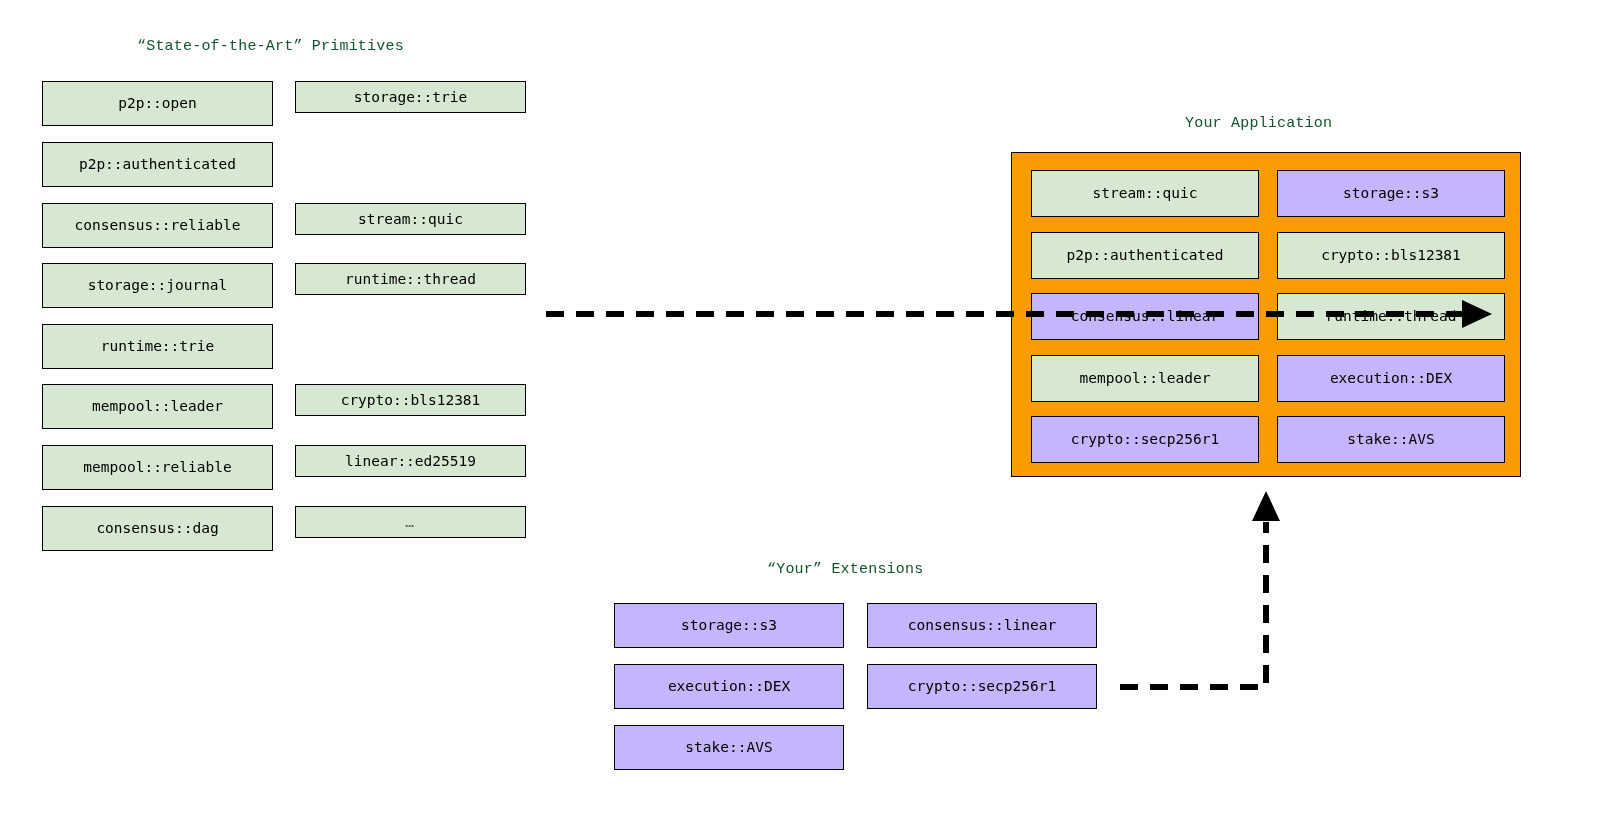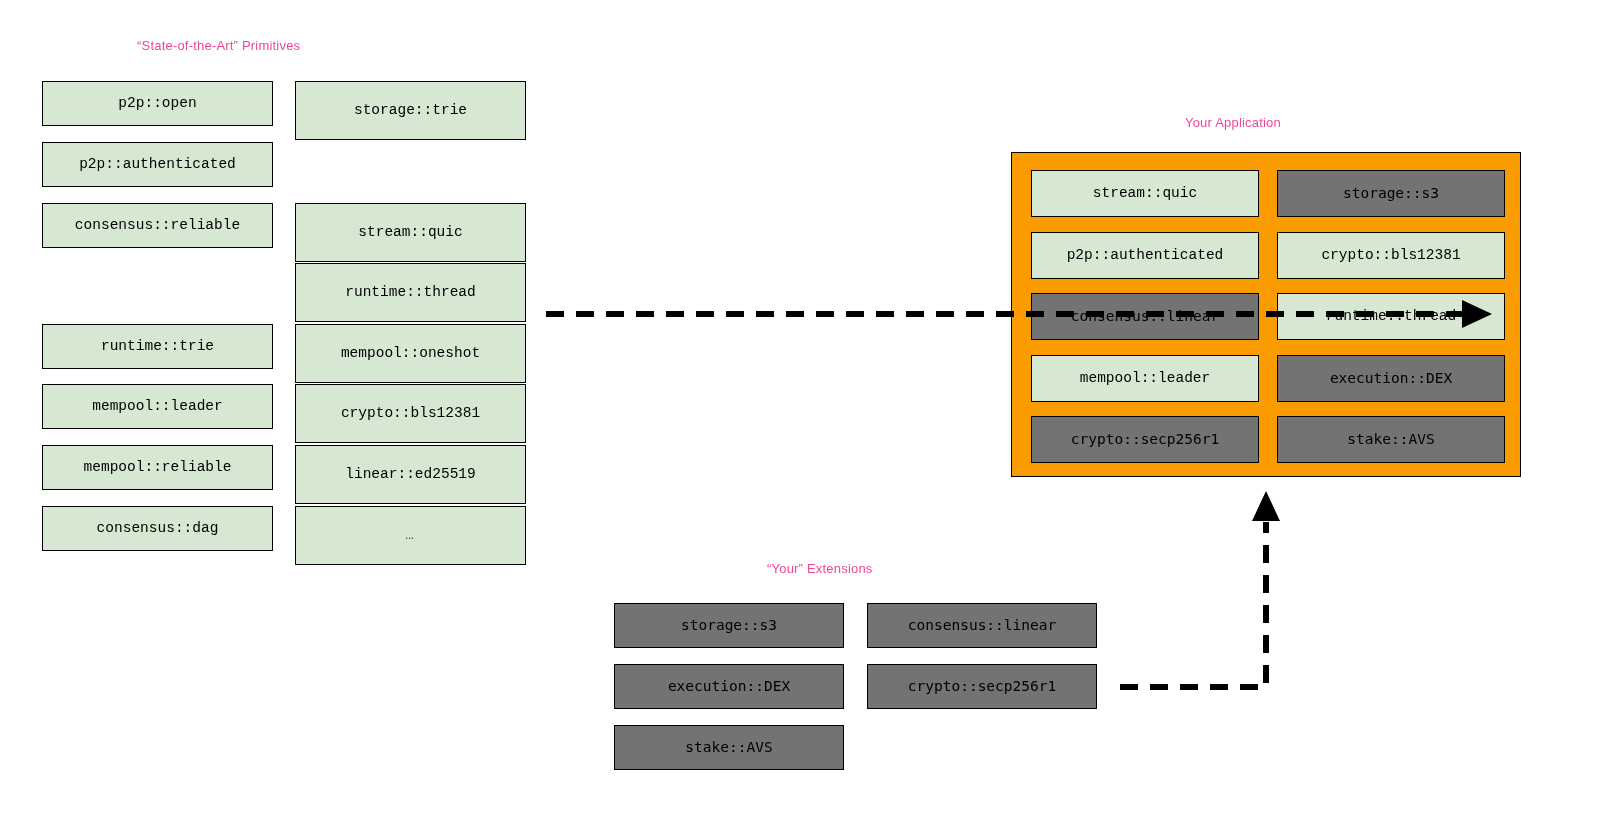--- a/index.html
+++ b/index.html
@@ -17,51 +17,51 @@
   }
 
   .canvas {
     position: absolute;
     inset: 0;
   }
 
   
   .section-title {
     position: absolute;
-    font-size: 13px;
+    font-size: 15px;
     letter-spacing: 0.2px;
-    color: #ec4899;
+    color: #14532d;
     white-space: nowrap;
-    font-family: Liberation Sans, sans-serif;
+    font-family: Liberation Mono, monospace;
   }
   #title-primitives { left: 137px; top: 38px; }
   #title-application { left: 1185px; top: 115px; text-align: center; }
   #title-extensions { left: 767px; top: 561px; }
 
   
   .box {
     position: absolute;
     box-sizing: border-box;
     border: 1.6px solid #000000;
     display: flex;
     align-items: center;
     justify-content: center;
     font-size: 14.5px;
     line-height: 1;
     letter-spacing: 0px;
     white-space: nowrap;
     font-family: "DejaVu Sans Mono", "Liberation Mono", monospace;
   }
-  .box.green { background: #d7e8d2; font-family: Liberation Mono, monospace; }
-  .box.pink  { background: #737373; }
+  .box.green { background: #d7e8d2; }
+  .box.pink  { background: #c4b5fd; }
   .box.ellipsis { color: #5a5a5a; letter-spacing: 2px; }
 
   
   .prim-col-a { left: 42px;  width: 231px; height: 45px; }
-  .prim-col-b { left: 295px; width: 231px; height: 59px; }
+  .prim-col-b { left: 295px; width: 231px; height: 32px; }
 
   
   #app-container {
     position: absolute;
     left: 1011px;
     top: 152px;
     width: 510px;
     height: 325px;
     box-sizing: border-box;
     background: #fa9b00;
@@ -94,29 +94,29 @@
 
   <div class="section-title" id="title-primitives">“State-of-the-Art” Primitives</div>
 
   <div class="section-title" id="title-application">Your Application</div>
 
   <div class="section-title" id="title-extensions">“Your” Extensions</div>
 
   <div class="box green prim-col-a" style="top:81px">p2p::open</div>
   <div class="box green prim-col-a" style="top:142px">p2p::authenticated</div>
   <div class="box green prim-col-a" style="top:203px">consensus::reliable</div>
+  <div class="box green prim-col-a" style="top:263px">storage::journal</div>
   <div class="box green prim-col-a" style="top:324px">runtime::trie</div>
   <div class="box green prim-col-a" style="top:384px">mempool::leader</div>
   <div class="box green prim-col-a" style="top:445px">mempool::reliable</div>
   <div class="box green prim-col-a" style="top:506px">consensus::dag</div>
 
   <div class="box green prim-col-b" style="top:81px">storage::trie</div>
   <div class="box green prim-col-b" style="top:203px">stream::quic</div>
   <div class="box green prim-col-b" style="top:263px">runtime::thread</div>
-  <div class="box green prim-col-b" style="top:324px">mempool::oneshot</div>
   <div class="box green prim-col-b" style="top:384px">crypto::bls12381</div>
   <div class="box green prim-col-b" style="top:445px">linear::ed25519</div>
   <div class="box green prim-col-b ellipsis" style="top:506px">…</div>
 
   <div id="app-container"></div>
 
   <div class="box green app-box app-col-a" style="top:170px">stream::quic</div>
   <div class="box green app-box app-col-a" style="top:232px">p2p::authenticated</div>
   <div class="box pink  app-box app-col-a" style="top:293px">consensus::linear</div>
   <div class="box green app-box app-col-a" style="top:355px">mempool::leader</div>

